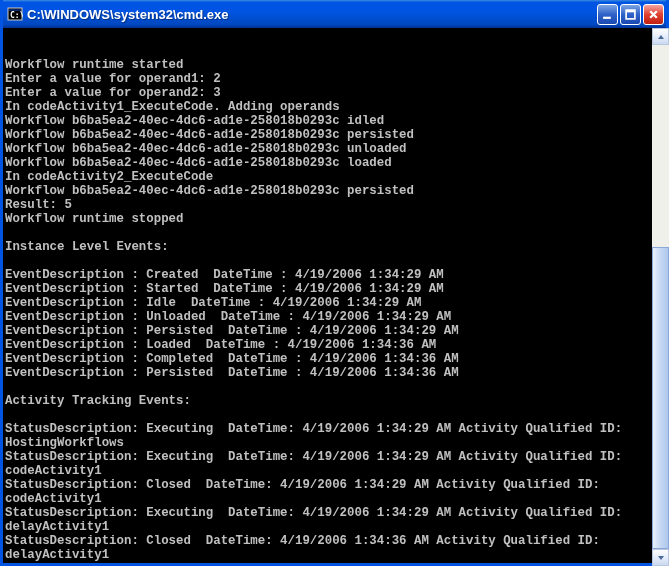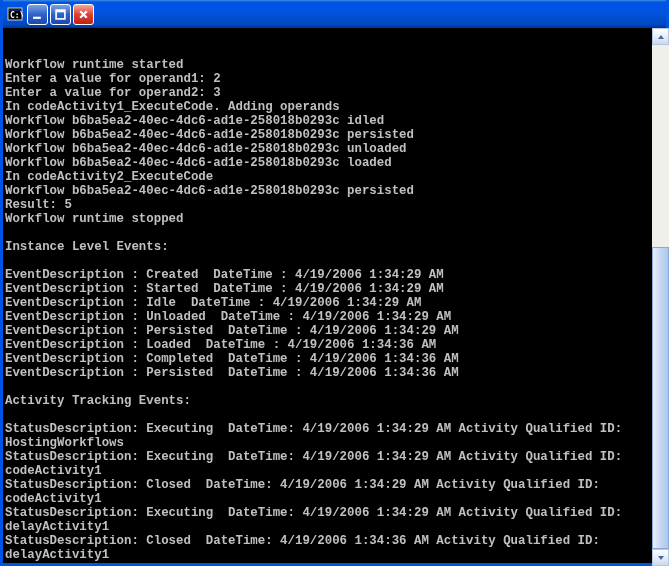--- a/index.html
+++ b/index.html
@@ -116,20 +116,21 @@
 <div class="window">
 
   <div class="titlebar">
     <span class="app-icon">
       <svg viewBox="0 0 16 16">
           <rect x="1" y="2" width="14" height="12" fill="#000" stroke="#ccc" stroke-width="1"></rect>
           <rect x="2" y="3" width="12" height="2" fill="#0a246a"></rect>
           <text x="3" y="12" font-size="8" fill="#fff" font-family="monospace">C:\</text>
         </svg>
     </span>
+    <span class="title">C:\WINDOWS\system32\cmd.exe</span>
     <div class="win-controls">
       <div class="win-btn min">
         <svg viewBox="0 0 10 10">
             <rect x="1" y="7" width="7" height="2" fill="#fff"></rect>
           </svg>
       </div>
       <div class="win-btn max">
         <svg viewBox="0 0 10 10">
             <rect x="1" y="1" width="8" height="8" fill="none" stroke="#fff" stroke-width="1.5"></rect>
             <rect x="1" y="1" width="8" height="2" fill="#fff"></rect>

